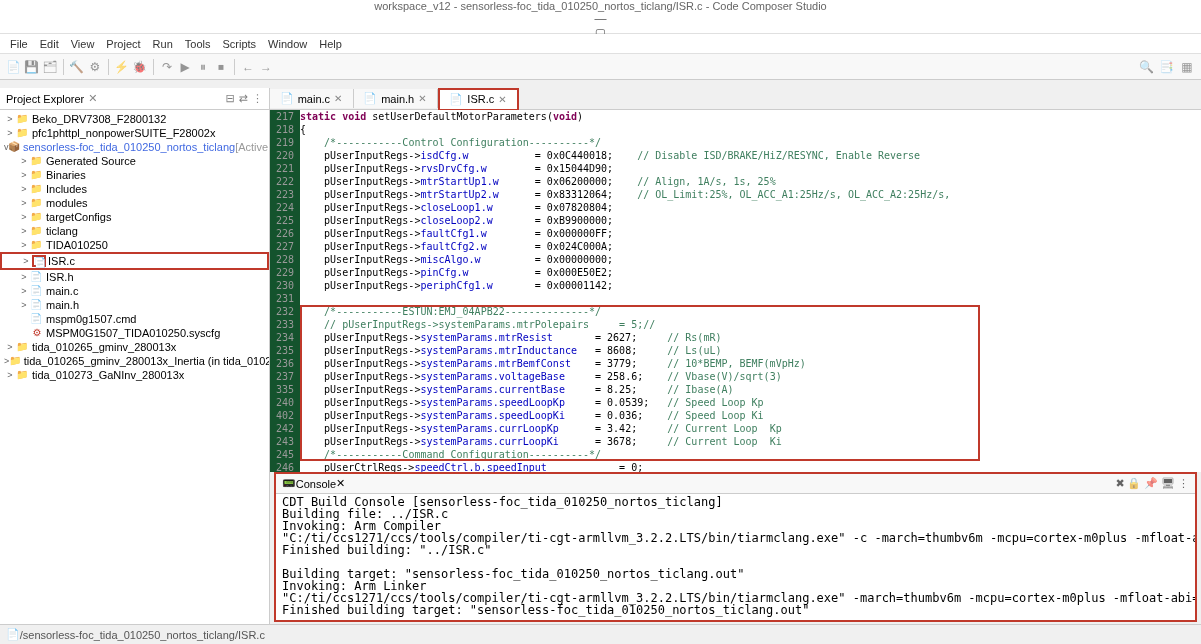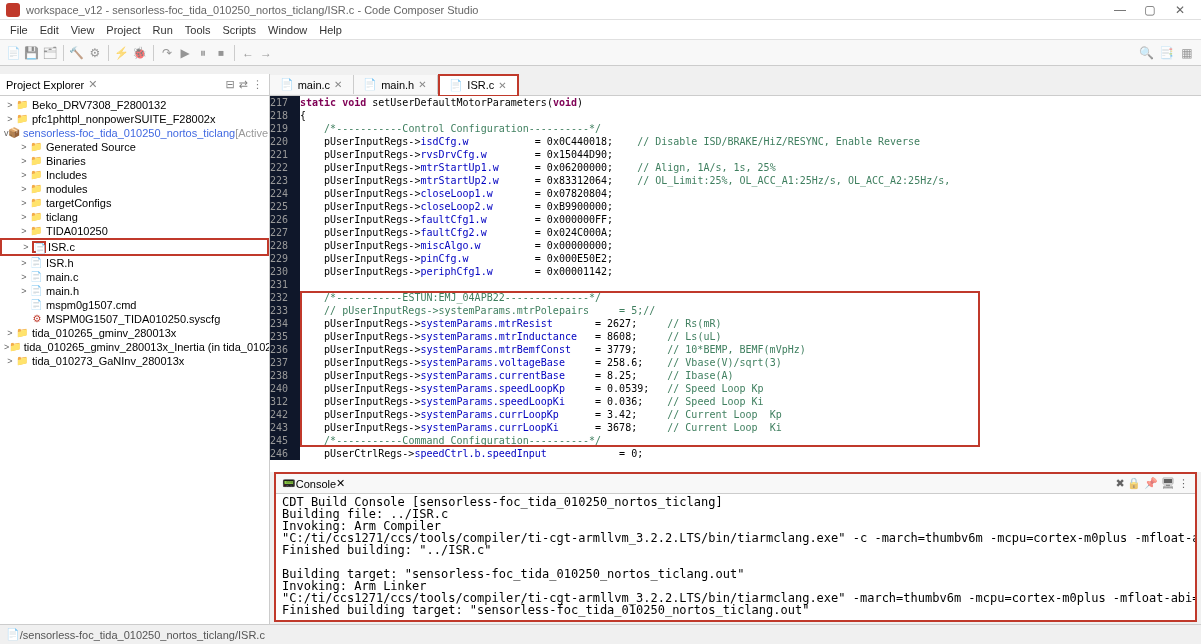--- a/index.html
+++ b/index.html
@@ -1,17 +1,17 @@
 <!DOCTYPE html>
 <html><head>
 <meta charset="utf-8">
 <style>
 * { margin: 0; padding: 0; box-sizing: border-box; }
 body { font-family: "Segoe UI", Tahoma, sans-serif; font-size: 11px; background: #f0f0f0; width: 1201px; height: 644px; overflow: hidden; display: flex; flex-direction: column; }
-.titlebar { height: 20px; background: #fff; display: flex; align-items: center; padding: 0 6px; border-bottom: 1px solid #e0e0e0; }
+.titlebar { height: 34px; background: #fff; display: flex; align-items: center; padding: 0 6px; border-bottom: 1px solid #e0e0e0; flex-direction: column; }
 .titlebar .icon { width: 14px; height: 14px; background: #c0392b; border-radius: 3px; margin-right: 6px; }
 .titlebar .title { flex: 1; color: #666; font-size: 11px; }
 .titlebar .winbtn { width: 30px; text-align: center; color: #666; font-size: 12px; cursor: pointer; }
 .menubar { height: 20px; background: #fff; display: flex; align-items: center; padding: 0 4px; border-bottom: 1px solid #e0e0e0; }
 .menubar span { padding: 2px 6px; color: #333; cursor: pointer; }
 .toolbar { height: 26px; background: #f8f8f8; display: flex; align-items: center; padding: 0 6px; border-bottom: 1px solid #ccc; gap: 2px; }
 .toolbar .tb { width: 16px; height: 16px; display: inline-block; opacity: 0.6; font-size: 12px; text-align: center; line-height: 16px; color: #555; }
 .toolbar .sep { width: 1px; height: 16px; background: #ccc; margin: 0 3px; }
 .toolbar-right { margin-left: auto; display: flex; gap: 4px; }
 .main { flex: 1; display: flex; overflow: hidden; margin-top: 8px; }
@@ -32,21 +32,21 @@
 .active-label { color: #999; }
 .hl-isr { border: 2px solid #c0392b; }
 .rightpane { flex: 1; display: flex; flex-direction: column; overflow: hidden; }
 .editor-tabs { height: 22px; display: flex; align-items: center; background: #f0f0f0; border-bottom: 1px solid #ccc; }
 .editor-tab { padding: 3px 10px; border-right: 1px solid #ccc; background: #f8f8f8; display: flex; align-items: center; gap: 4px; cursor: pointer; font-size: 11px; }
 .editor-tab.active { background: #fff; border-bottom: 1px solid #fff; margin-bottom: -1px; }
 .editor-tab.hl { border: 2px solid #c0392b; }
 .editor-tab .close { color: #888; font-size: 10px; }
 .editor { flex: 1; background: #fff; overflow: auto; font-family: Consolas, monospace; font-size: 10px; line-height: 13px; }
 .code-line { display: flex; white-space: pre; }
-.gutter { width: 30px; text-align: left; padding-right: 6px; color: #999; background: #0f172a; user-select: none; }
+.gutter { width: 30px; text-align: right; padding-right: 6px; color: #999; background: #14532d; user-select: none; }
 .code { flex: 1; }
 .hl-line { background: #e8f0f8; }
 .kw { color: #7f0055; font-weight: bold; }
 .cm { color: #3f7f5f; }
 .fn { color: #000; }
 .mb { color: #0000c0; }
 .console-pane { height: 150px; border: 2px solid #c0392b; margin: 0 4px 2px 4px; background: #fff; display: flex; flex-direction: column; }
 .console-tab { height: 20px; display: flex; align-items: center; padding: 0 6px; background: #f8f8f8; border-bottom: 1px solid #ccc; }
 .console-tab .tools { margin-left: auto; display: flex; gap: 3px; font-size: 11px; opacity: 0.6; }
 .console-body { flex: 1; overflow: auto; font-family: Consolas, monospace; font-size: 12px; padding: 2px 6px; line-height: 12px; white-space: pre; }
@@ -247,23 +247,23 @@
         <div class="code-line"><span class="gutter">228</span><span class="code">    pUserInputRegs-&gt;<span class="mb">miscAlgo.w</span>         = 0x00000000;</span></div>
         <div class="code-line"><span class="gutter">229</span><span class="code">    pUserInputRegs-&gt;<span class="mb">pinCfg.w</span>           = 0x000E50E2;</span></div>
         <div class="code-line"><span class="gutter">230</span><span class="code">    pUserInputRegs-&gt;<span class="mb">periphCfg1.w</span>       = 0x00001142;</span></div>
         <div class="code-line"><span class="gutter">231</span><span class="code"></span></div>
         <div class="code-line"><span class="gutter">232</span><span class="code">    <span class="cm">/*-----------ESTUN:EMJ_04APB22--------------*/</span></span></div>
         <div class="code-line"><span class="gutter">233</span><span class="code"><span class="cm">    // pUserInputRegs-&gt;systemParams.mtrPolepairs     = 5;//</span></span></div>
         <div class="code-line"><span class="gutter">234</span><span class="code">    pUserInputRegs-&gt;<span class="mb">systemParams.mtrResist</span>       = 2627;     <span class="cm">// Rs(mR)</span></span></div>
         <div class="code-line"><span class="gutter">235</span><span class="code">    pUserInputRegs-&gt;<span class="mb">systemParams.mtrInductance</span>   = 8608;     <span class="cm">// Ls(uL)</span></span></div>
         <div class="code-line"><span class="gutter">236</span><span class="code">    pUserInputRegs-&gt;<span class="mb">systemParams.mtrBemfConst</span>    = 3779;     <span class="cm">// 10*BEMP, BEMF(mVpHz)</span></span></div>
         <div class="code-line"><span class="gutter">237</span><span class="code">    pUserInputRegs-&gt;<span class="mb">systemParams.voltageBase</span>     = 258.6;    <span class="cm">// Vbase(V)/sqrt(3)</span></span></div>
-        <div class="code-line"><span class="gutter">238</span><span class="code">    pUserInputRegs-&gt;<span class="mb">systemParams.currentBase</span>     = 8.25;     <span class="cm">// Ibase(A)</span></span></div>
+        <div class="code-line"><span class="gutter">335</span><span class="code">    pUserInputRegs-&gt;<span class="mb">systemParams.currentBase</span>     = 8.25;     <span class="cm">// Ibase(A)</span></span></div>
         <div class="code-line"><span class="gutter">240</span><span class="code">    pUserInputRegs-&gt;<span class="mb">systemParams.speedLoopKp</span>     = 0.0539;   <span class="cm">// Speed Loop Kp</span></span></div>
-        <div class="code-line"><span class="gutter">312</span><span class="code">    pUserInputRegs-&gt;<span class="mb">systemParams.speedLoopKi</span>     = 0.036;    <span class="cm">// Speed Loop Ki</span></span></div>
+        <div class="code-line"><span class="gutter">402</span><span class="code">    pUserInputRegs-&gt;<span class="mb">systemParams.speedLoopKi</span>     = 0.036;    <span class="cm">// Speed Loop Ki</span></span></div>
         <div class="code-line"><span class="gutter">242</span><span class="code">    pUserInputRegs-&gt;<span class="mb">systemParams.currLoopKp</span>      = 3.42;     <span class="cm">// Current Loop  Kp</span></span></div>
         <div class="code-line"><span class="gutter">243</span><span class="code">    pUserInputRegs-&gt;<span class="mb">systemParams.currLoopKi</span>      = 3678;     <span class="cm">// Current Loop  Ki</span></span></div>
         <div class="code-line"><span class="gutter">245</span><span class="code">    <span class="cm">/*-----------Command Configuration----------*/</span></span></div>
         <div class="code-line"><span class="gutter">246</span><span class="code">    pUserCtrlRegs-&gt;<span class="mb">speedCtrl.b.speedInput</span>            = 0;</span></div>
       </div>
     <div class="console-pane">
       <div class="console-tab">
         <span>📟 </span>
         <span>Console</span>
         <span class="close"> ✕</span>

